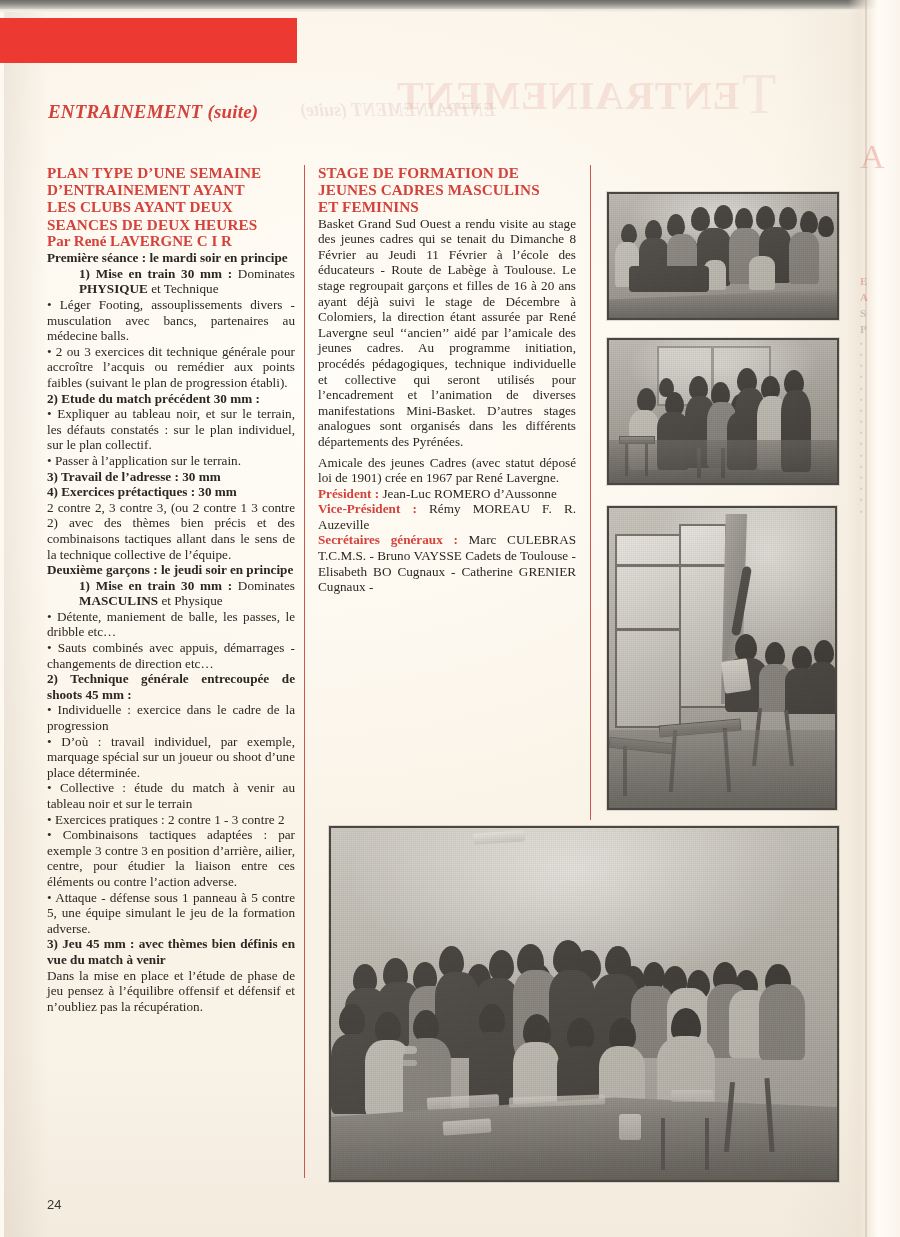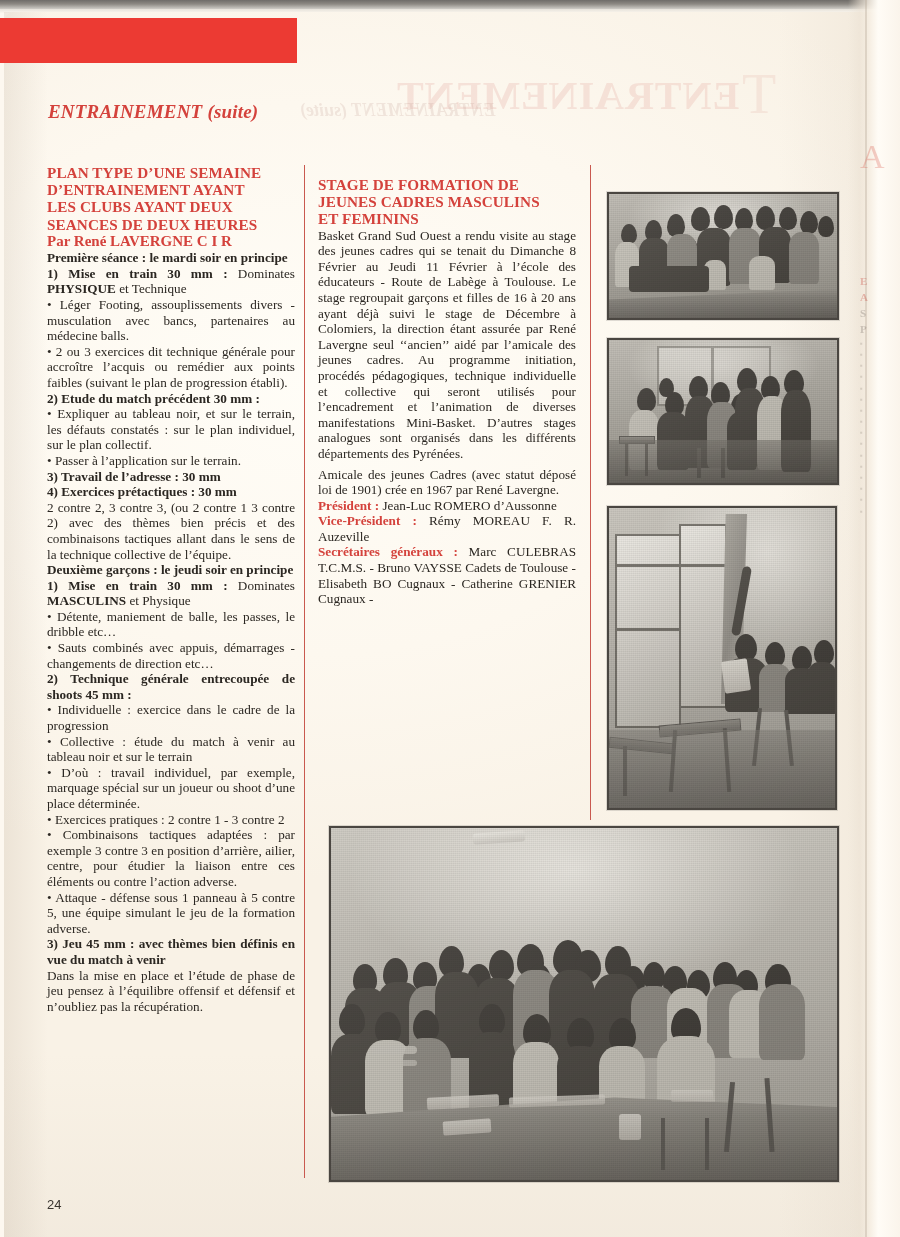--- a/index.html
+++ b/index.html
@@ -178,21 +178,21 @@
   
   .col {
     position: absolute;
     font-family: "Liberation Serif", serif;
     font-size: 13.2px;
     line-height: 15.6px;
     color: #2b2722;
     text-align: justify;
   }
   .col-1 { left: 47px; top: 164px; width: 248px; }
-  .col-2 { left: 318px; top: 176px; width: 258px; }
+  .col-2 { left: 318px; top: 164px; width: 258px; }
 
   .hd {
     color: #d4423c;
     font-weight: bold;
     font-size: 15.2px;
     line-height: 17.2px;
     text-align: justify;
     letter-spacing: .1px;
     margin: 0 0 0 0;
   }
@@ -203,21 +203,21 @@
     font-size: 15px;
     line-height: 17.4px;
     margin: 0;
     text-align: left;
   }
   p.t {
     margin: 0;
     text-indent: 0;
   }
   p.sp { margin-top: 5px; }
-  .b { font-weight: bold; }
+  .b { font-weight: bold; margin-left: 32px; }
   .red-lbl { color: #d4423c; font-weight: bold; }
   .bullet-line { margin-top: 5px; }
 
   
   .photo {
     position: absolute;
     border: 2px solid #4a4641;
     background: #b0aca3;
     overflow: hidden;
     box-shadow: 0 0 0 1px rgba(0,0,0,.12);
@@ -371,22 +371,22 @@
     <p class="t b">Deuxième garçons : le jeudi soir en principe</p>
 
     <p class="t"><span class="b">1) Mise en train 30 mm : </span><span>Dominates </span><span class="b">MASCULINS</span><span> et Physique</span></p>
 
     <p class="t bullet-line">• <span>Détente, maniement de balle, les passes, le dribble etc…</span></p>
     <p class="t bullet-line">• <span>Sauts combinés avec appuis, démarrages - changements de direction etc…</span></p>
 
     <p class="t b">2) Technique générale entrecoupée de shoots 45 mm :</p>
 
     <p class="t">• <span>Individuelle : exercice dans le cadre de la progression</span></p>
+    <p class="t bullet-line">• <span>D’où : travail individuel, par exemple, marquage spécial sur un joueur ou shoot d’une place déterminée.</span></p>
     <p class="t bullet-line">• <span>Collective : étude du match à venir au tableau noir et sur le terrain</span></p>
-    <p class="t bullet-line">• <span>D’où : travail individuel, par exemple, marquage spécial sur un joueur ou shoot d’une place déterminée.</span></p>
     <p class="t bullet-line">• <span>Exercices pratiques : 2 contre 1 - 3 contre 2</span></p>
     <p class="t bullet-line">• <span>Combinaisons tactiques adaptées : par exemple 3 contre 3 en position d’arrière, ailier, centre, pour étudier la liaison entre ces éléments ou contre l’action adverse.</span></p>
     <p class="t bullet-line">• <span>Attaque - défense sous 1 panneau à 5 contre 5, une équipe simulant le jeu de la formation adverse.</span></p>
 
     <p class="t b">3) Jeu 45 mm : avec thèmes bien définis en vue du match à venir</p>
     <p class="t">Dans la mise en place et l’étude de phase de jeu pensez à l’équilibre offensif et défensif et n’oubliez pas la récupération.</p>
   </div>
 
   <div class="col col-2">
     <div class="hd hd-last">

